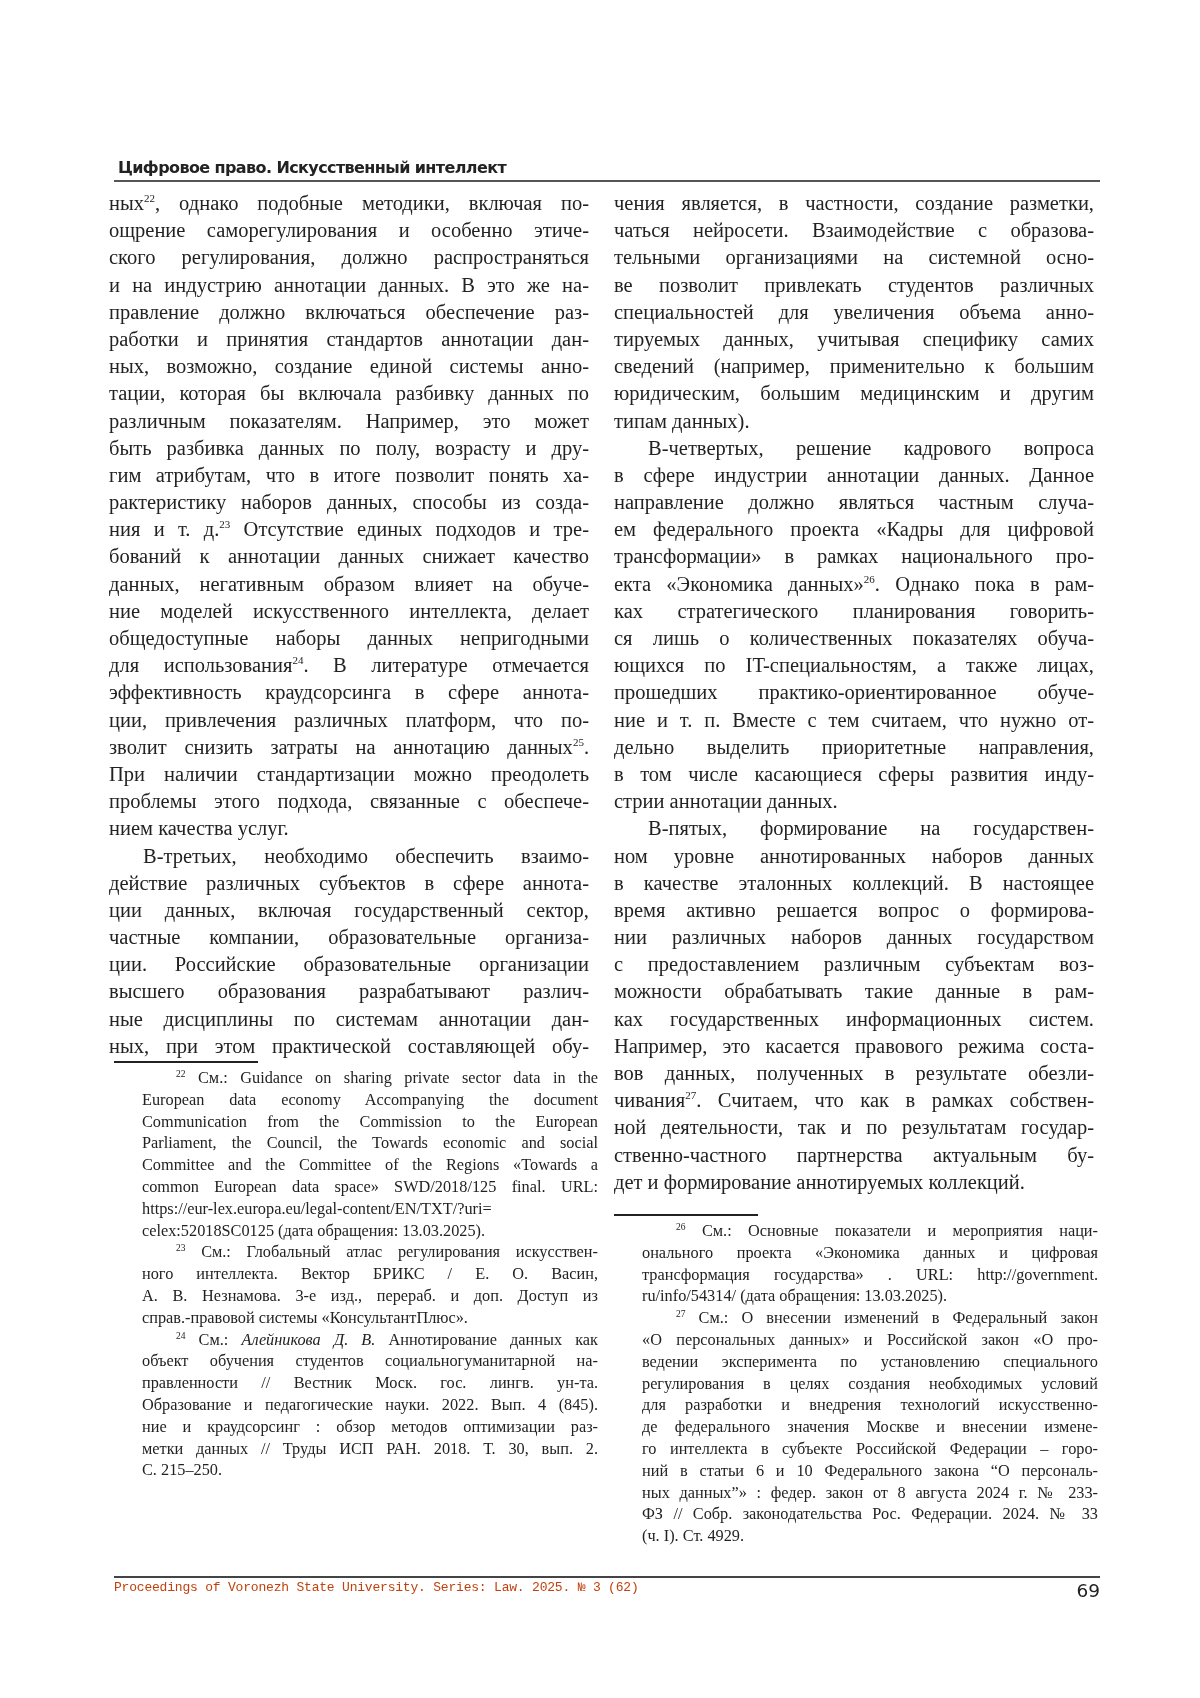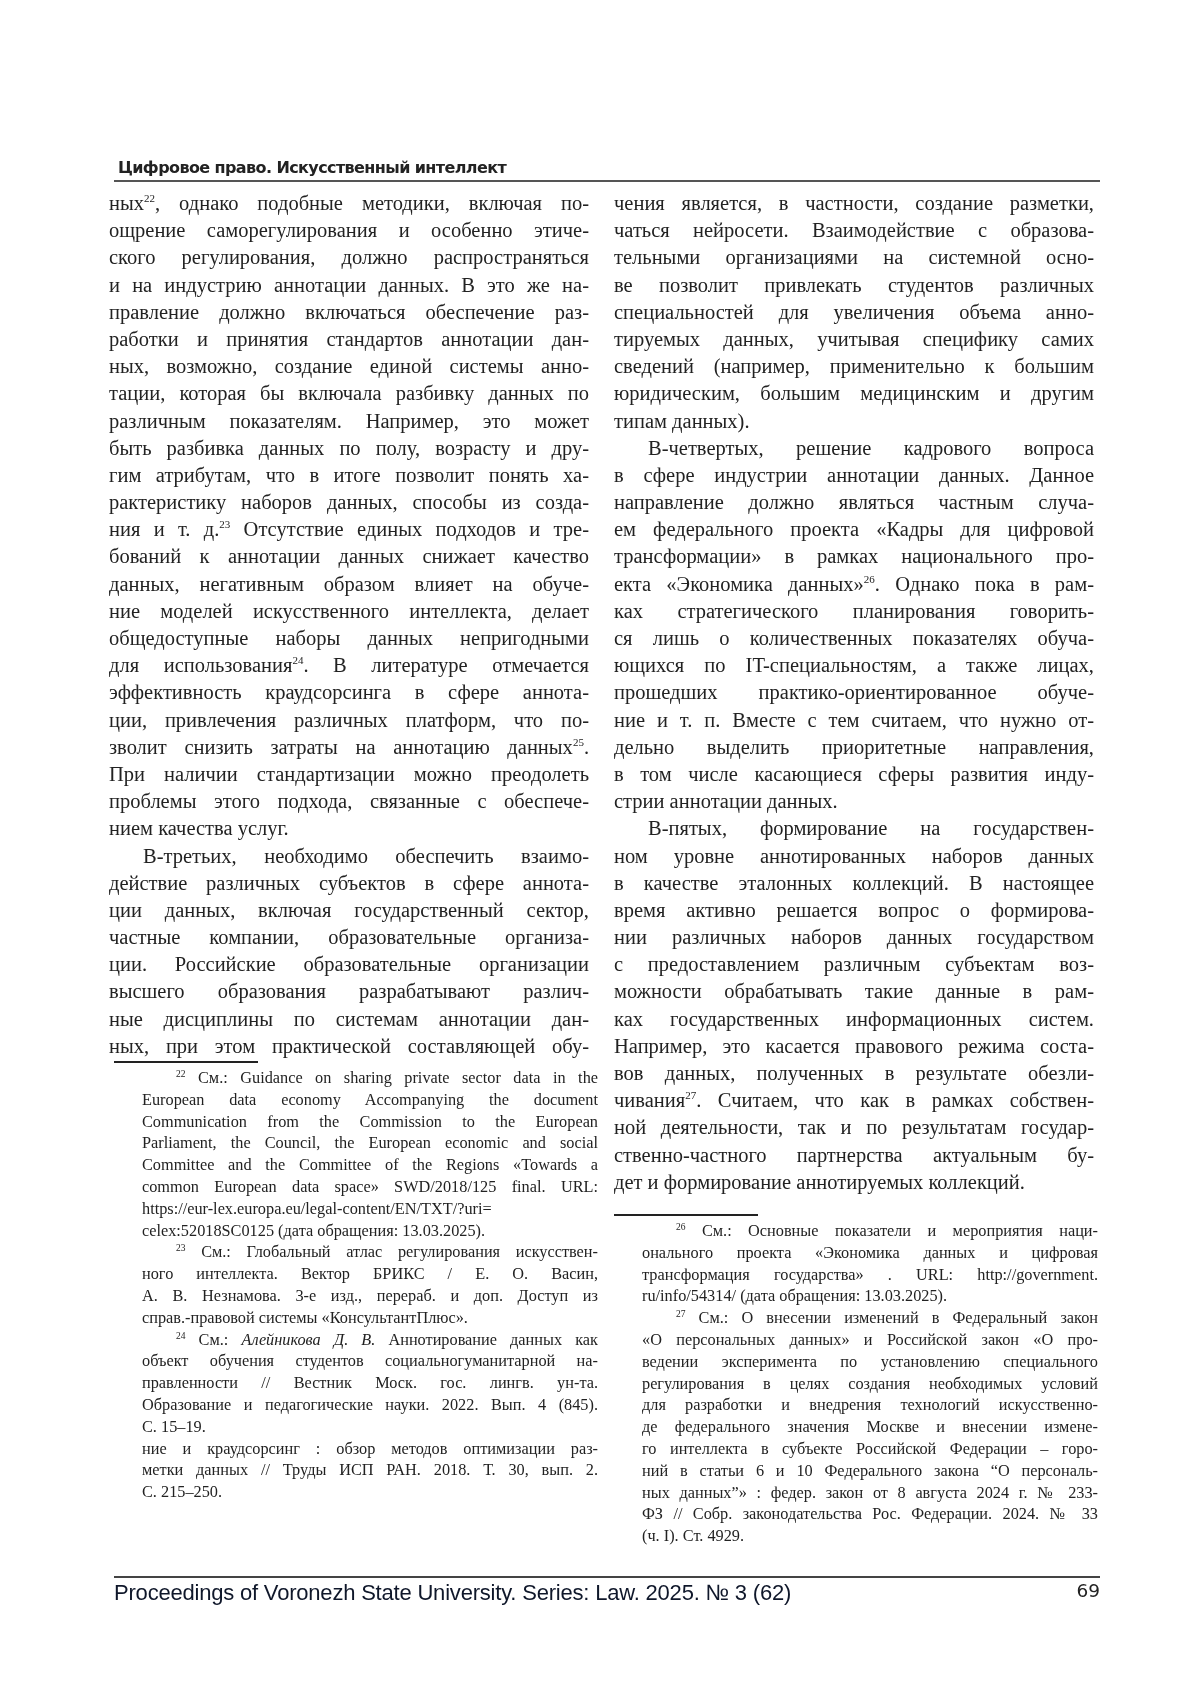--- a/index.html
+++ b/index.html
@@ -17,21 +17,21 @@
   .ln.last { text-align-last: left; }
   .ln.indent { padding-left: 34px; }
   sup { font-size: 11px; line-height: 0; vertical-align: 8px; }
   .fn-rule { position: absolute; height: 1.5px; width: 144px; background: #222; }
   .fn { position: absolute; width: 484px; font-family: "Liberation Serif", serif; font-size: 16.3px; line-height: 21.8px; color: #222; }
   .fn .ln { height: 21.8px; margin-left: 28px; }
   .fn .ln.indent { padding-left: 34px; }
   .fn sup { font-size: 9.5px; vertical-align: 6px; }
   .fn i { font-style: italic; }
   .rule-bottom { position: absolute; left: 114px; top: 1576px; width: 986px; height: 2px; background: #444; }
-  .footer-left { position: absolute; left: 114px; top: 1580px; font-family: Liberation Sans, sans-serif; font-size: 22px; color: #0f172a; letter-spacing: -0.2px; }
+  .footer-left { position: absolute; left: 114px; top: 1580px; font-family: Liberation Mono, monospace; font-size: 13px; color: #c2410c; letter-spacing: -0.2px; }
   .footer-right { position: absolute; right: 100px; top: 1580px; font-family: "DejaVu Sans", sans-serif; font-size: 18.5px; color: #222; }
 </style>
 </head>
 <body>
 
 <div class="running-head">Цифровое право. Искусственный интеллект</div>
 <div class="rule-top"></div>
 
 <div class="col col-left">
     <span class="ln"><span>ных</span><sup>22</sup><span>, однако подобные методики, включая по-</span></span>
@@ -105,34 +105,33 @@
     <span class="ln"><span>ной деятельности, так и по результатам государ-</span></span>
     <span class="ln"><span>ственно-частного партнерства актуальным бу-</span></span>
     <span class="ln last last"><span>дет и формирование аннотируемых коллекций.</span></span>
   </div>
 
 <div class="fn-rule" style="left:114px; top:1061px;"></div>
 <div class="fn" style="left:114px; top:1067px;">
     <span class="ln indent"><sup>22</sup><span> См.: Guidance on sharing private sector data in the</span></span>
     <span class="ln"><span>European data economy Accompanying the document</span></span>
     <span class="ln"><span>Communication from the Commission to the European</span></span>
-    <span class="ln"><span>Parliament, the Council, the European economic and social</span></span>
+    <span class="ln"><span>Parliament, the Council, the Towards economic and social</span></span>
     <span class="ln"><span>Committee and the Committee of the Regions «Towards a</span></span>
     <span class="ln"><span>common European data space» SWD/2018/125 final. URL:</span></span>
     <span class="ln"><span>https://eur-lex.europa.eu/legal-content/EN/TXT/?uri=</span></span>
     <span class="ln last last"><span>celex:52018SC0125 (дата обращения: 13.03.2025).</span></span>
     <span class="ln indent"><sup>23</sup><span> См.: Глобальный атлас регулирования искусствен-</span></span>
     <span class="ln"><span>ного интеллекта. Вектор БРИКС / Е. О. Васин,</span></span>
     <span class="ln"><span>А. В. Незнамова. 3-е изд., перераб. и доп. Доступ из</span></span>
     <span class="ln last last"><span>справ.-правовой системы «КонсультантПлюс».</span></span>
     <span class="ln indent"><sup>24</sup><span> См.: </span><i>Алейникова Д. В.</i><span> Аннотирование данных как</span></span>
     <span class="ln"><span>объект обучения студентов социальногуманитарной на-</span></span>
     <span class="ln"><span>правленности // Вестник Моск. гос. лингв. ун-та.</span></span>
     <span class="ln"><span>Образование и педагогические науки. 2022. Вып. 4 (845).</span></span>
-    <span class="ln last last"><span>С. 15–19.</span></span>
     <span class="ln"><span>ние и краудсорсинг : обзор методов оптимизации раз-</span></span>
     <span class="ln"><span>метки данных // Труды ИСП РАН. 2018. Т. 30, вып. 2.</span></span>
     <span class="ln last last"><span>С. 215–250.</span></span>
   </div>
 
 <div class="fn-rule" style="left:614px; top:1214px;"></div>
 <div class="fn" style="left:614px; top:1220px;">
     <span class="ln indent"><sup>26</sup><span> См.: Основные показатели и мероприятия наци-</span></span>
     <span class="ln"><span>онального проекта «Экономика данных и цифровая</span></span>
     <span class="ln"><span>трансформация государства» . URL: http://government.</span></span>

